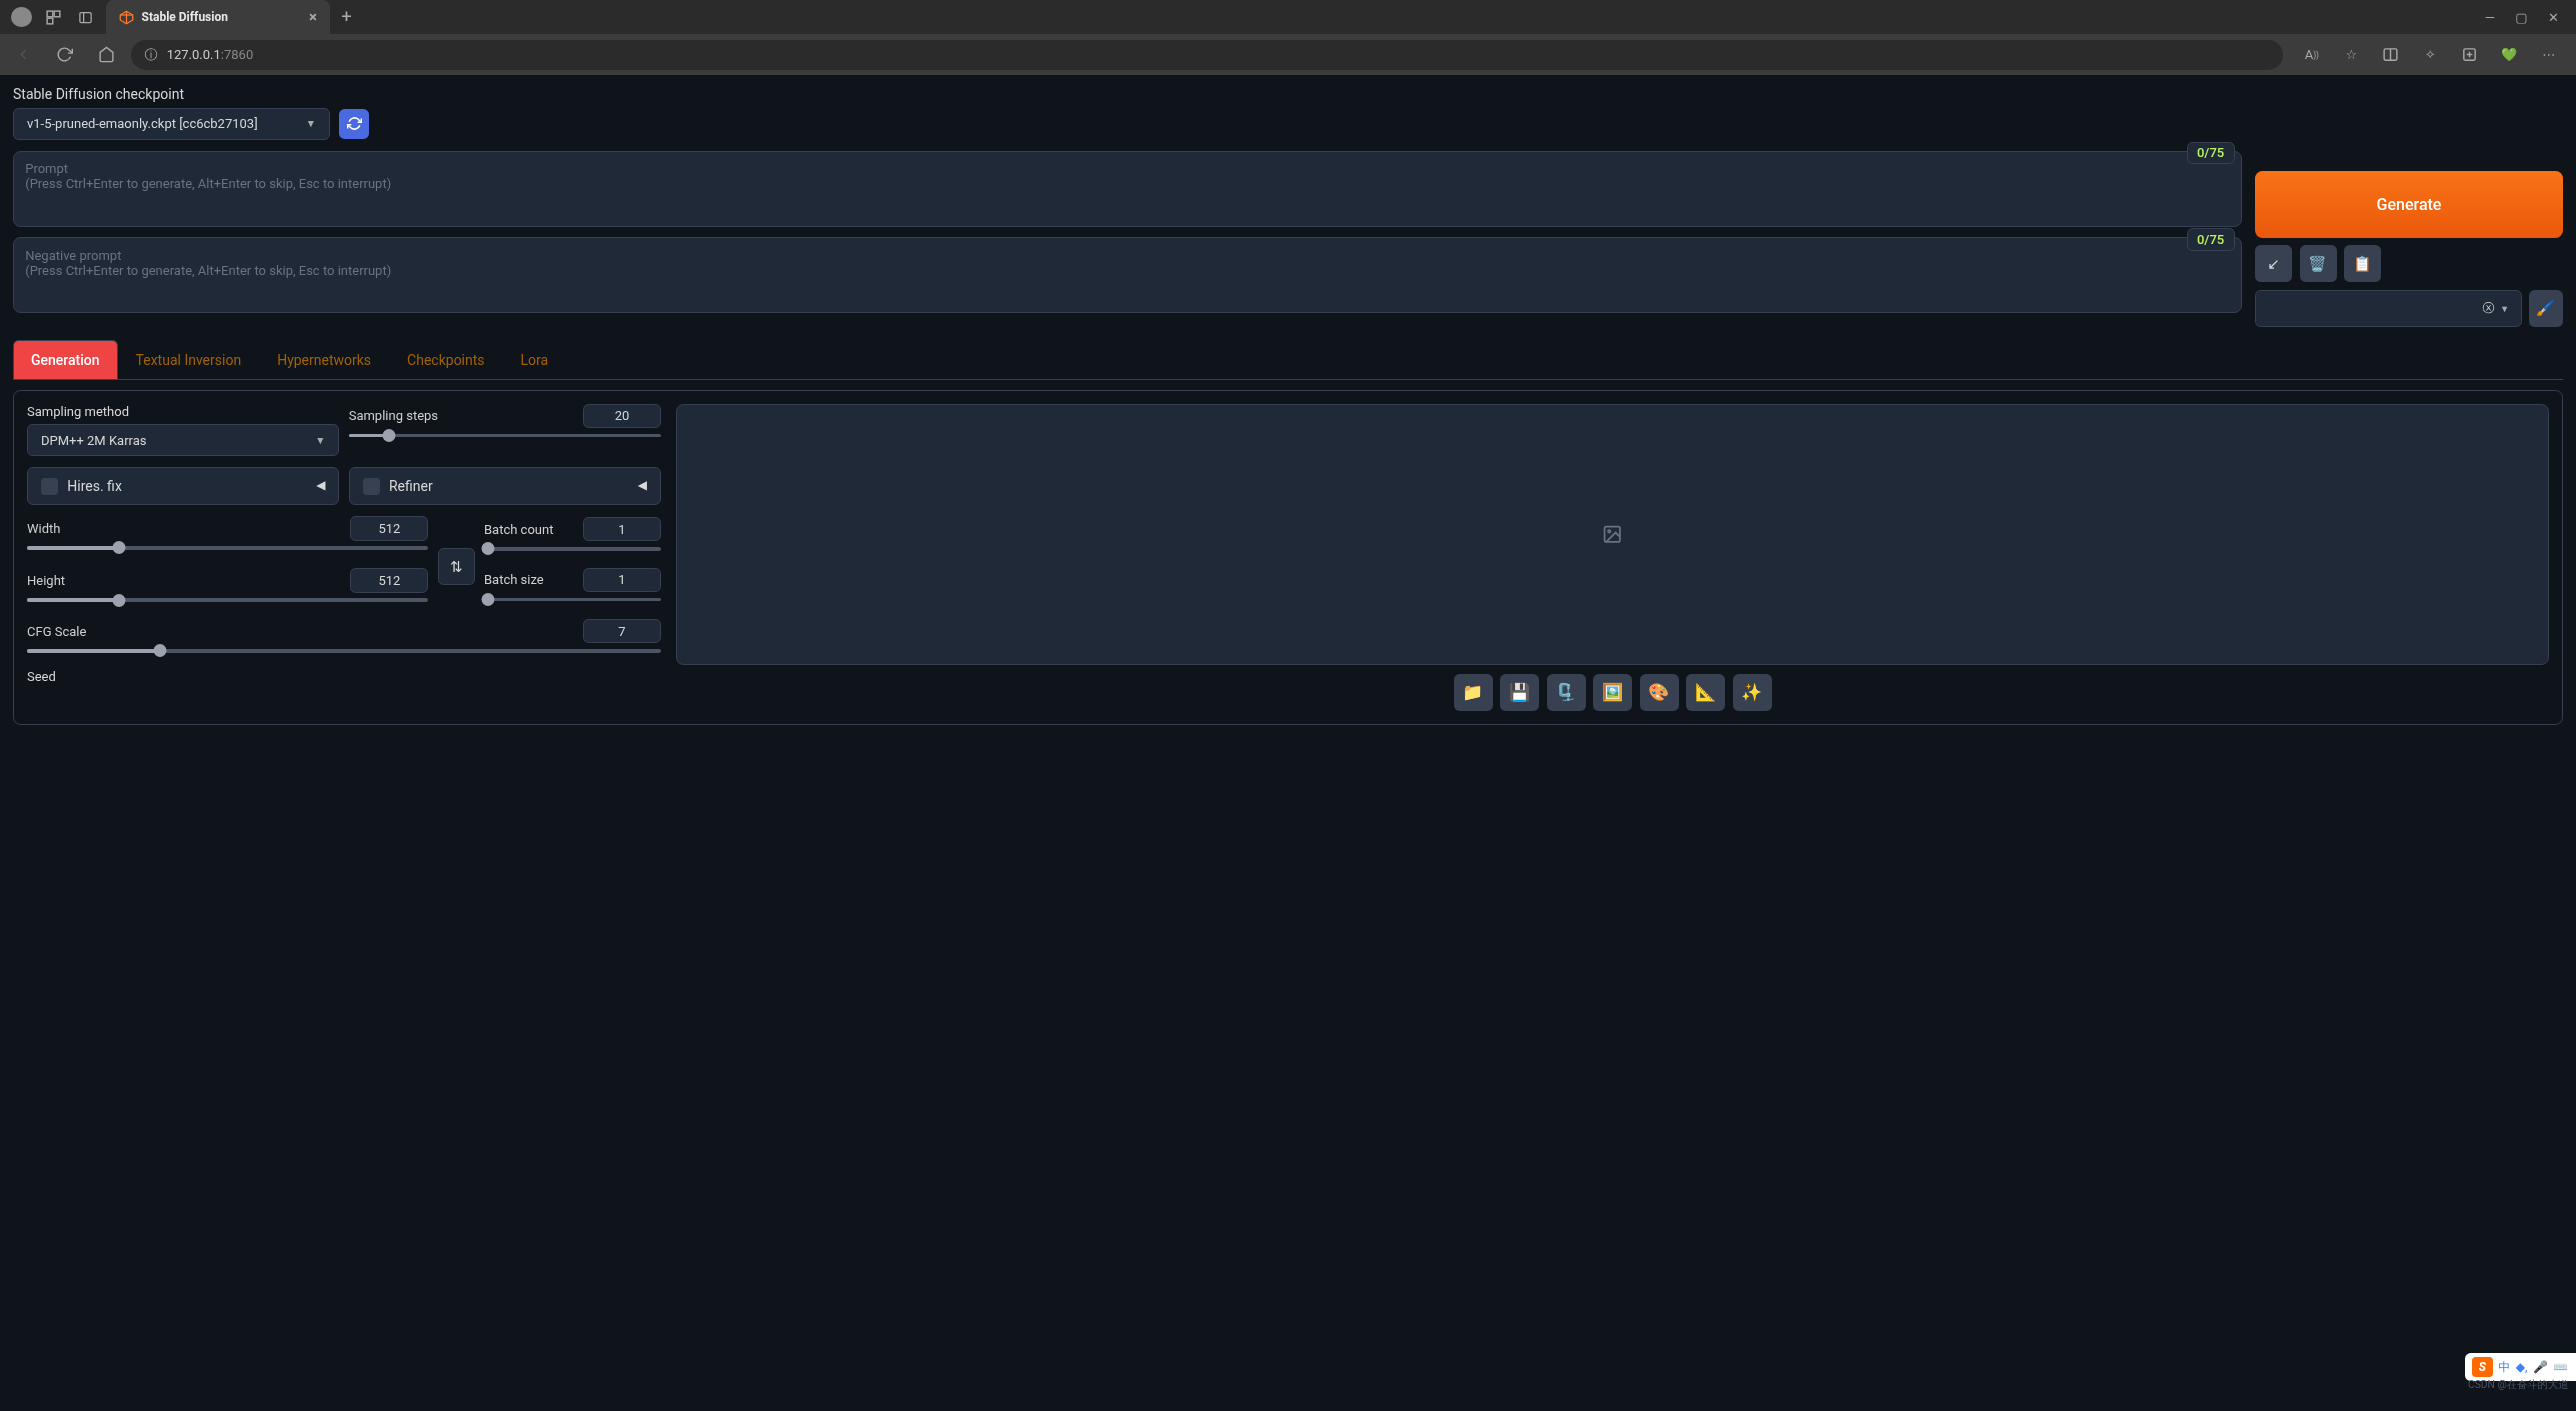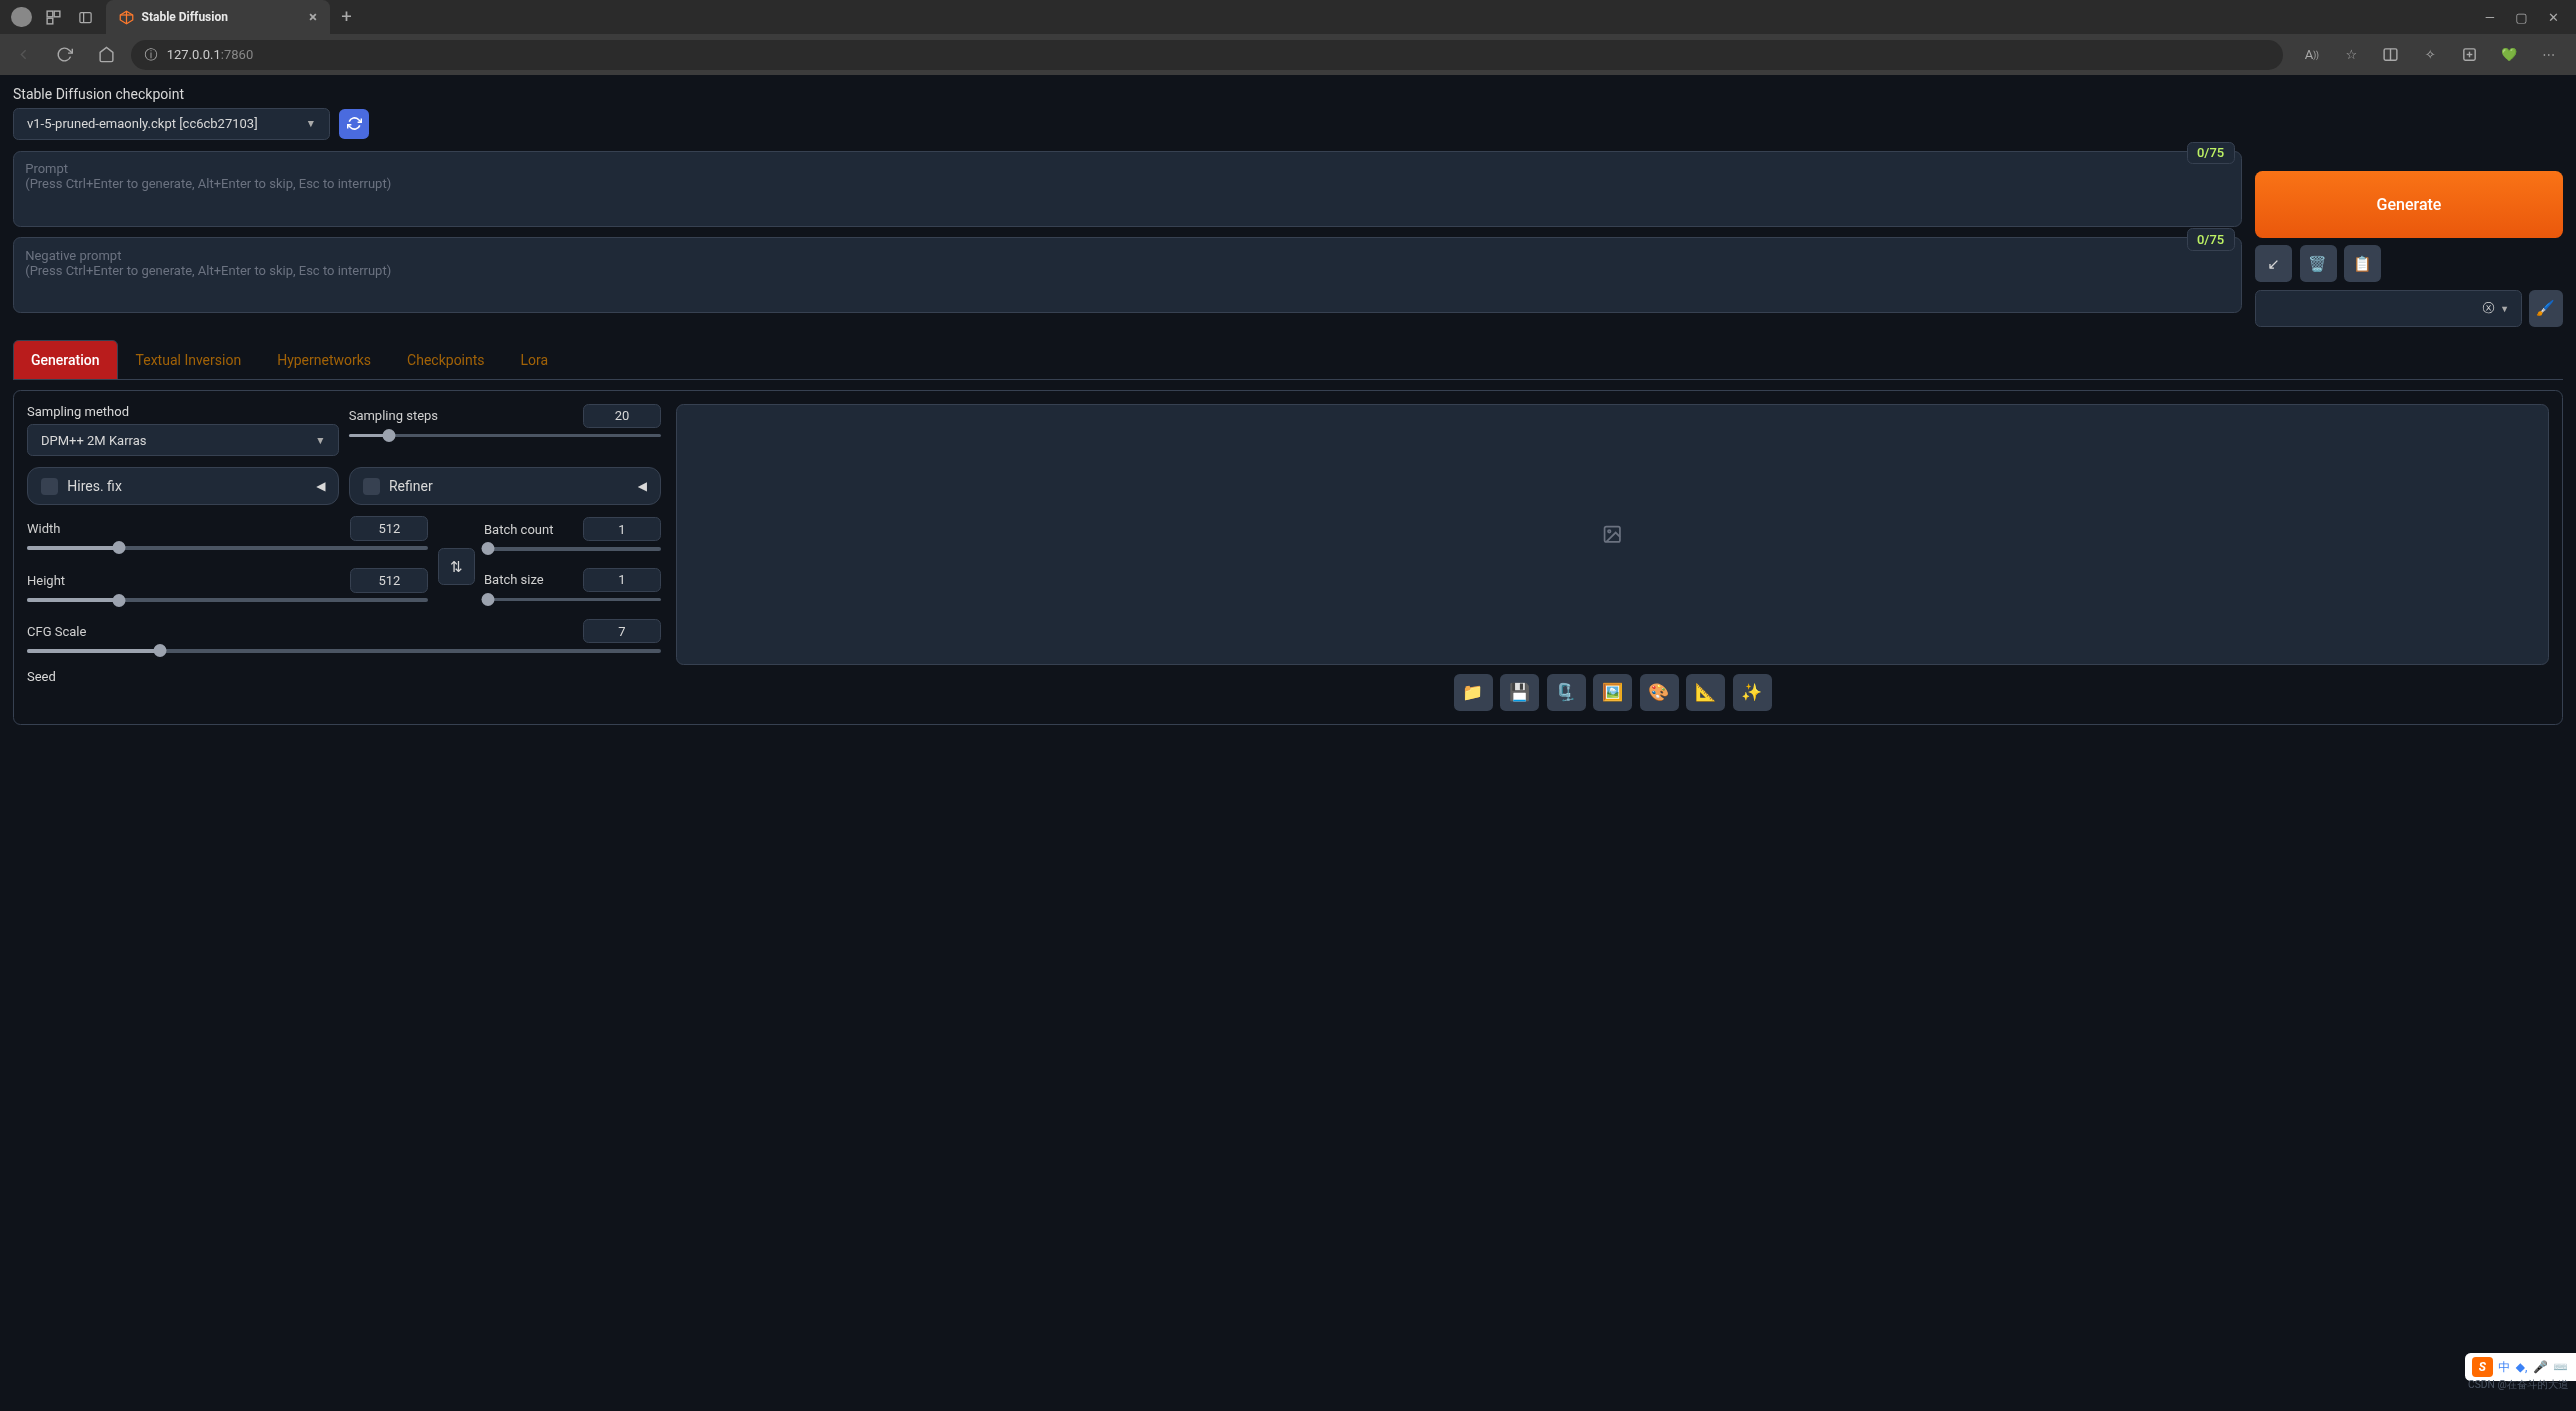--- a/index.html
+++ b/index.html
@@ -55,38 +55,38 @@
 .tool-btn { width: 37px; height: 37px; background: #374151; border-radius: 5.6px; display: flex; align-items: center; justify-content: center; color: #d8d8d8; cursor: pointer; font-size: 15px; }
 .style-row { display: flex; gap: 7.5px; }
 .style-dd { flex: 1; background: #1f2937; border: 0.9px solid #374151; border-radius: 5.6px; height: 37px; display: flex; align-items: center; justify-content: flex-end; padding: 0 11.2px; gap: 5.6px; }
 .style-dd .xbtn { color: #d8d8d8; font-size: 12px; }
 .style-dd .caret { color: #aaa; font-size: 9.3px; }
 .brush-btn { width: 34px; height: 37px; background: #374151; border-radius: 5.6px; display: flex; align-items: center; justify-content: center; font-size: 15px; cursor: pointer; }
 
 
 .subtabs { display: flex; margin-top: 13px; border-bottom: 0.9px solid #374151; }
 .subtab { padding: 11.2px 17px; color: #a16207; font-size: 14px; cursor: pointer; border: 0.9px solid transparent; border-bottom: none; }
-.subtab.active { background: #b91c1c; border-color: #374151; border-radius: 5.6px 5.6px 0 0; color: #fff; font-weight: 500; }
+.subtab.active { background: #ef4444; border-color: #374151; border-radius: 5.6px 5.6px 0 0; color: #fff; font-weight: 500; }
 
 
 .gen-panel { display: flex; gap: 15px; margin-top: 9.3px; border: 0.9px solid #374151; border-radius: 7.5px; padding: 13px; }
 .gen-left { width: 634px; display: flex; flex-direction: column; gap: 11.2px; }
 .gen-right { flex: 1; }
 
 .param-row { display: flex; gap: 9.3px; }
 .param-block { flex: 1; }
 .param-label { color: #d8d8d8; font-size: 13px; margin-bottom: 5.6px; display: block; }
 .param-head { display: flex; justify-content: space-between; align-items: center; margin-bottom: 5.6px; }
 .num-input { background: #1f2937; border: 0.9px solid #374151; border-radius: 5.6px; padding: 3.7px 7.5px; width: 78px; text-align: center; color: #d8d8d8; font-size: 13px; }
 
 .slider-track { height: 3.7px; background: #4b5563; border-radius: 1.9px; position: relative; margin: 5.6px 0; }
 .slider-fill { height: 100%; background: #9ca3af; border-radius: 1.9px; position: absolute; left: 0; }
 .slider-thumb { width: 13px; height: 13px; background: #9ca3af; border-radius: 50%; position: absolute; top: -4.7px; transform: translateX(-50%); }
 
-.toggle-block { background: #1f2937; border: 0.9px solid #374151; border-radius: 12px; padding: 9.3px 13px; display: flex; align-items: center; gap: 9.3px; cursor: pointer; }
+.toggle-block { background: #1f2937; border: 0.9px solid #374151; border-radius: 6px; padding: 9.3px 13px; display: flex; gap: 9.3px; cursor: pointer; }
 .chk { width: 17px; height: 17px; background: #374151; border-radius: 3.7px; }
 .toggle-label { flex: 1; color: #d8d8d8; font-size: 14px; }
 .toggle-arrow { color: #d8d8d8; font-size: 12px; }
 
 .dim-section { display: flex; gap: 9.3px; align-items: center; }
 .dim-col { flex: 1; display: flex; flex-direction: column; gap: 13px; }
 .swap-btn { width: 37px; height: 37px; background: #1f2937; border: 0.9px solid #374151; border-radius: 5.6px; display: flex; align-items: center; justify-content: center; color: #d8d8d8; font-size: 15px; cursor: pointer; align-self: center; margin-top: 9.3px; }
 .batch-col { width: 177px; display: flex; flex-direction: column; gap: 11.2px; }
 
 .preview { background: #1f2937; border: 0.9px solid #374151; border-radius: 7.5px; height: 261px; display: flex; align-items: center; justify-content: center; }

